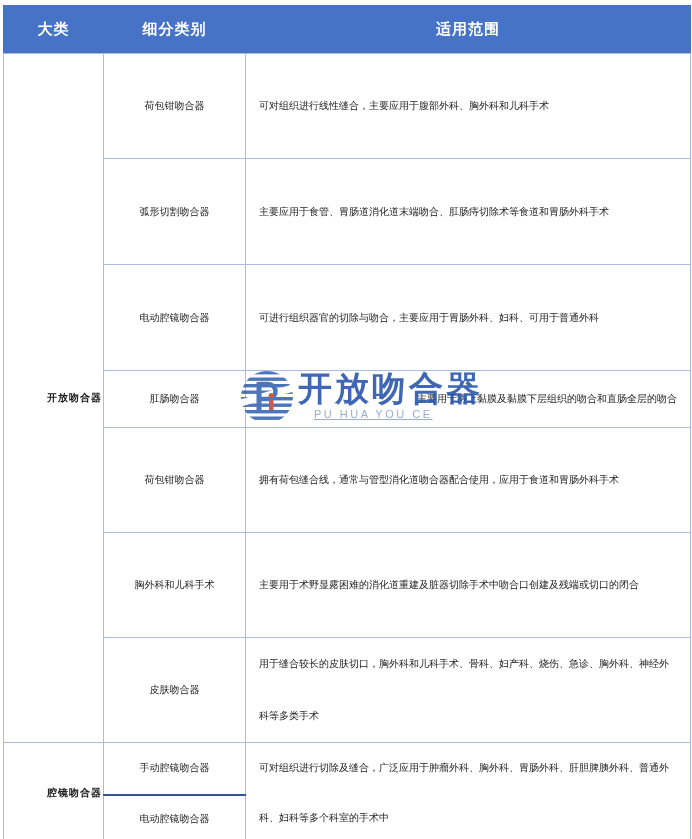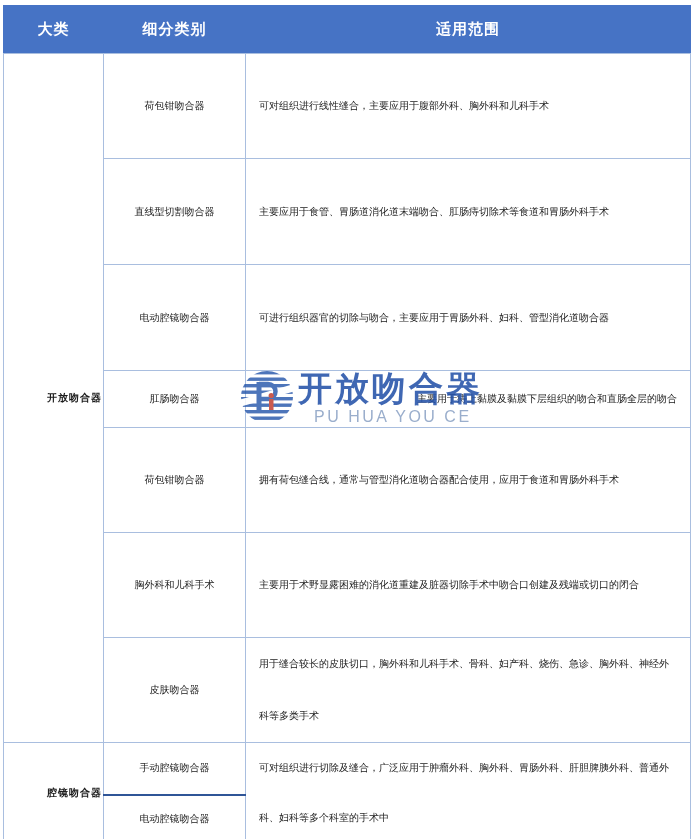--- a/index.html
+++ b/index.html
@@ -100,25 +100,26 @@
     font-size: 34px;
     font-weight: 800;
     letter-spacing: 3px;
     color: rgba(36, 82, 168, 0.88);
     white-space: nowrap;
   }
   .wm-tagline {
     position: absolute;
     left: 76px;
     top: 42px;
-    font-size: 16px;
+    font-size: 11px;
     font-weight: 500;
     letter-spacing: 2.5px;
     color: #9aaecc;
     white-space: nowrap;
+    text-decoration: underline;
   }
 </style>
 </head>
 <body>
 
 <div class="page">
 
   <div class="table-wrap">
     <table class="stapler-table">
       <colgroup>
@@ -133,26 +134,26 @@
           <th>适用范围</th>
         </tr>
       </thead>
       <tbody>
         <tr class="h105">
           <td class="cat" rowspan="7">开放吻合器</td>
           <td class="sub">荷包钳吻合器</td>
           <td class="scope">可对组织进行线性缝合，主要应用于腹部外科、胸外科和儿科手术</td>
         </tr>
         <tr class="h106">
-          <td class="sub">直线型切割吻合器</td>
+          <td class="sub">弧形切割吻合器</td>
           <td class="scope">主要应用于食管、胃肠道消化道末端吻合、肛肠痔切除术等食道和胃肠外科手术</td>
         </tr>
         <tr class="h106">
           <td class="sub">电动腔镜吻合器</td>
-          <td class="scope">可进行组织器官的切除与吻合，主要应用于胃肠外科、妇科、管型消化道吻合器</td>
+          <td class="scope">可进行组织器官的切除与吻合，主要应用于胃肠外科、妇科、可用于普通外科</td>
         </tr>
         <tr class="h57">
           <td class="sub">肛肠吻合器</td>
           <td class="scope single">主要用于痔上黏膜及黏膜下层组织的吻合和直肠全层的吻合</td>
         </tr>
         <tr class="h105">
           <td class="sub">荷包钳吻合器</td>
           <td class="scope">拥有荷包缝合线，通常与管型消化道吻合器配合使用，应用于食道和胃肠外科手术</td>
         </tr>
         <tr class="h105">

